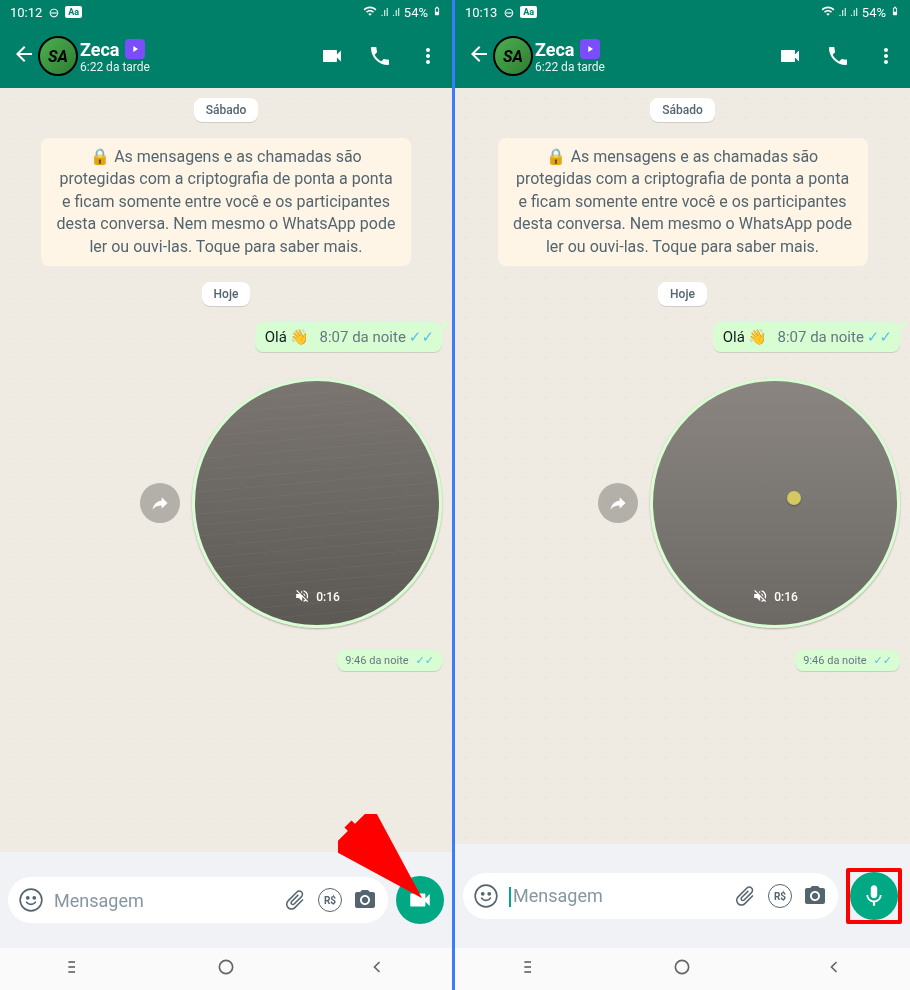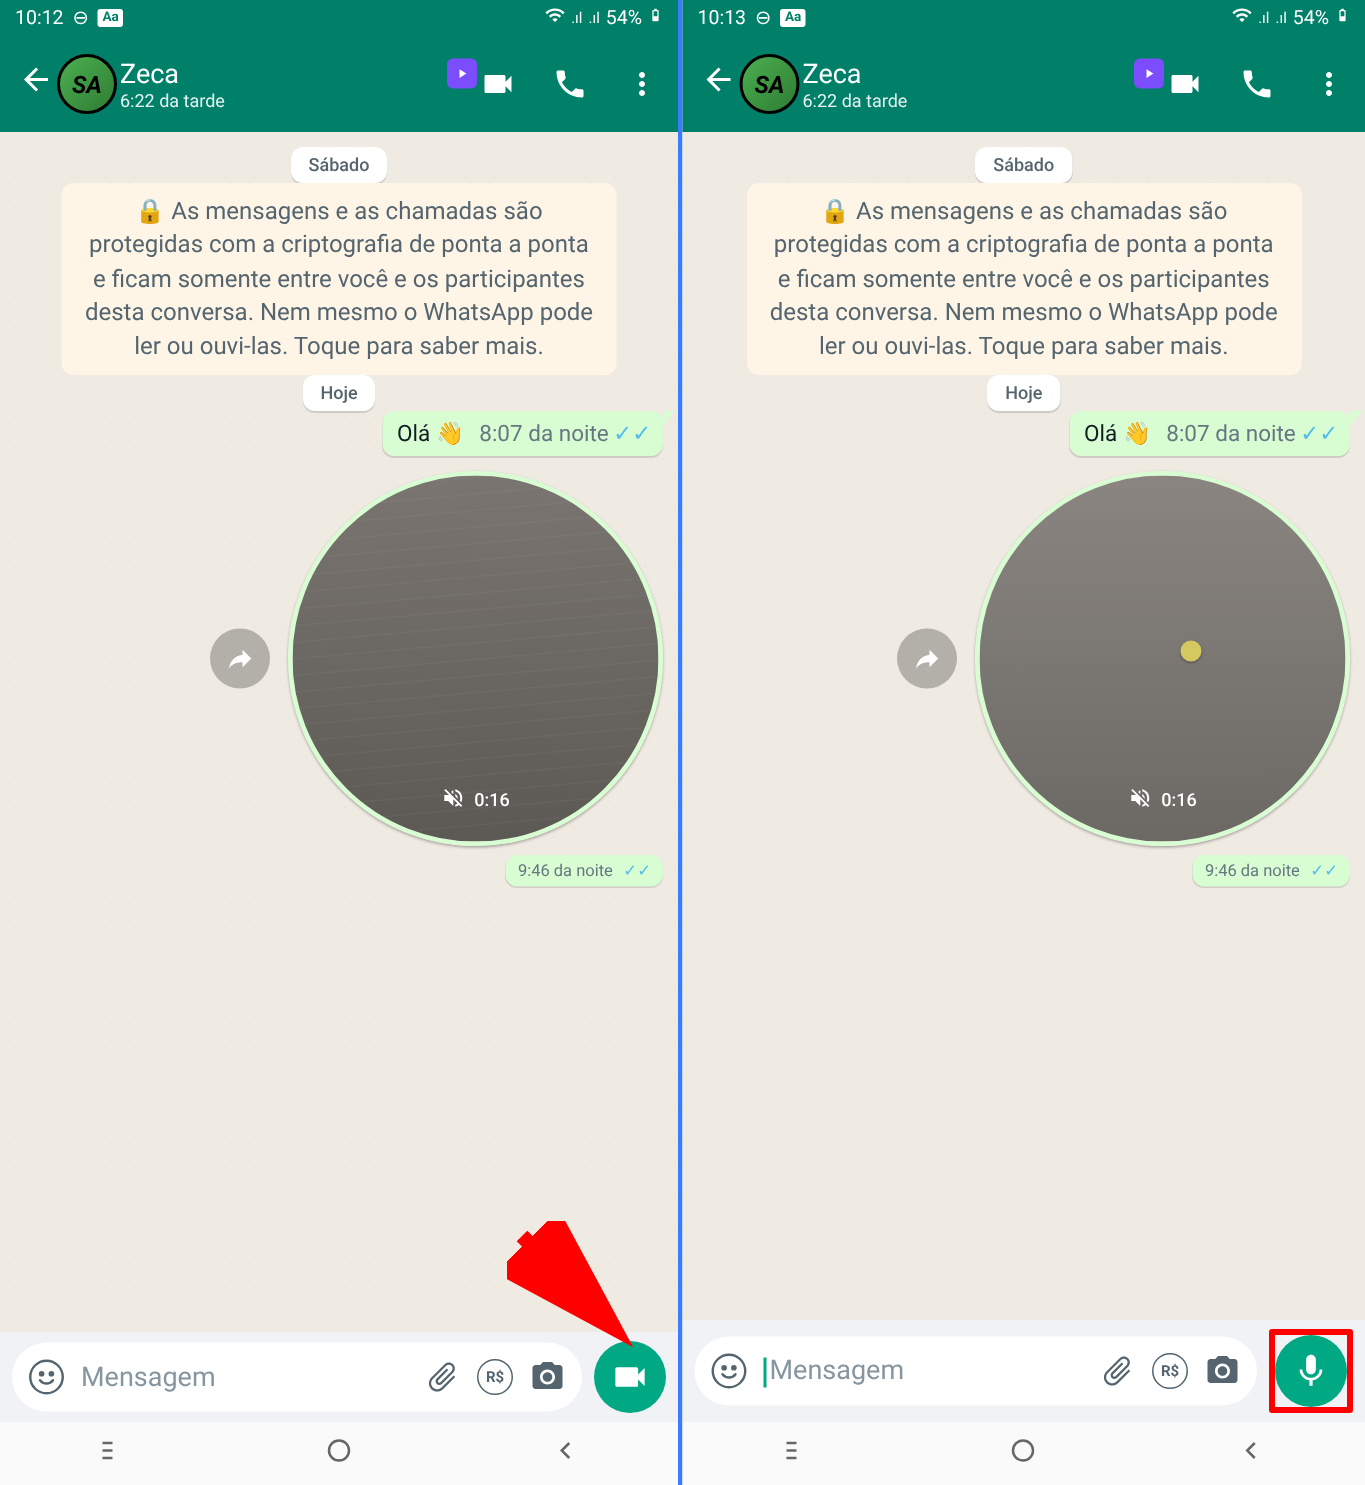--- a/index.html
+++ b/index.html
@@ -6,44 +6,44 @@
     body { background: #fff; width: 910px; height: 990px; display: flex; }
     .phone { width: 455px; height: 990px; display: flex; flex-direction: column; position: relative; }
     .phone.left { border-right: 3px solid #3b7cff; }
     .status-bar { height: 24px; background: #008069; color: white; display: flex; align-items: center; padding: 0 10px; font-size: 13px; justify-content: space-between; }
     .status-left { display: flex; align-items: center; gap: 6px; }
     .status-right { display: flex; align-items: center; gap: 4px; }
     .header { background: #008069; color: white; height: 64px; display: flex; align-items: center; padding: 0 12px; gap: 2px; }
     .back-btn { color: white; font-size: 22px; }
     .avatar { width: 40px; height: 40px; border-radius: 50%; background: linear-gradient(135deg, #4caf50, #2e7d32); display: flex; align-items: center; justify-content: center; font-weight: bold; font-size: 16px; color: #000; border: 2px solid #000; font-style: italic; }
     .contact-info { flex: 1; }
-    .contact-name { font-size: 18px; font-weight: 400; display: flex; align-items: center; gap: 6px; justify-content: space-between; }
+    .contact-name { font-size: 18px; font-weight: 700; display: flex; align-items: center; gap: 6px; }
     .play-badge { background: #7c4dff; border-radius: 4px; width: 20px; height: 20px; display: inline-flex; align-items: center; justify-content: center; }
     .contact-sub { font-size: 12px; opacity: 0.9; }
     .header-icons { display: flex; gap: 24px; align-items: center; }
     .header-icon { width: 24px; height: 24px; display: flex; align-items: center; justify-content: center; }
-    .chat-body { flex: 1; background: #efeae2; background-image: radial-gradient(circle, rgba(0,0,0,0.02) 1px, transparent 1px); background-size: 20px 20px; overflow: hidden; padding: 10px; display: flex; flex-direction: column; gap: 0; }
+    .chat-body { flex: 1; background: #efeae2; background-image: radial-gradient(circle, rgba(0,0,0,0.02) 1px, transparent 1px); background-size: 20px 20px; overflow: hidden; padding: 10px; display: flex; flex-direction: column; gap: 16px; }
     .date-chip { align-self: center; background: #fff; padding: 5px 12px; border-radius: 8px; font-size: 12px; color: #54656f; font-weight: 500; box-shadow: 0 1px 0.5px rgba(0,0,0,0.13); }
     .encryption-box { align-self: center; background: #fef5e7; color: #54656f; padding: 8px 14px; border-radius: 8px; font-size: 16px; text-align: center; max-width: 370px; line-height: 1.4; }
     .lock-icon { display: inline-block; margin-right: 4px; }
     .msg-row { display: flex; justify-content: flex-end; }
     .msg-bubble { background: #d9fdd3; border-radius: 8px; padding: 6px 8px 6px 10px; max-width: 75%; position: relative; box-shadow: 0 1px 0.5px rgba(0,0,0,0.13); display: flex; align-items: baseline; gap: 10px; }
     .msg-bubble.tail::after { content: ''; position: absolute; top: 0; right: -8px; width: 0; height: 0; border-left: 8px solid #d9fdd3; border-bottom: 10px solid transparent; }
     .msg-text { font-size: 15px; color: #111b21; display: flex; align-items: center; gap: 4px; }
     .msg-time { font-size: 15px; color: #667781; white-space: nowrap; }
     .msg-check { color: #53bdeb; display: inline-block; margin-left: 3px; }
     .video-row { display: flex; justify-content: flex-end; align-items: center; gap: 12px; margin-top: 10px; }
     .forward-btn { width: 40px; height: 40px; border-radius: 50%; background: rgba(0,0,0,0.25); display: flex; align-items: center; justify-content: center; }
     .video-circle { width: 250px; height: 250px; border-radius: 50%; overflow: hidden; border: 3px solid #d9fdd3; position: relative; background: linear-gradient(180deg, #7a7570 0%, #5c5954 100%); box-shadow: 0 1px 2px rgba(0,0,0,0.3); }
     .video-circle.right-v { background: linear-gradient(180deg, #8a8580 0%, #6c6964 100%); }
     .video-lines { position: absolute; inset: 0; background: repeating-linear-gradient(-5deg, transparent, transparent 10px, rgba(255,255,255,0.03) 10px, rgba(255,255,255,0.03) 11px); }
     .video-duration { position: absolute; bottom: 18px; left: 50%; transform: translateX(-50%); color: white; font-size: 12px; font-weight: 500; display: flex; align-items: center; gap: 6px; }
     .video-time-row { display: flex; justify-content: flex-end; margin-top: 6px; }
     .video-time-bubble { background: #d9fdd3; border-radius: 8px; padding: 4px 8px; font-size: 11px; color: #667781; display: flex; align-items: center; gap: 4px; box-shadow: 0 1px 0.5px rgba(0,0,0,0.13); margin-left: 32px; }
-    .input-bar { background: #f0f2f5; padding: 6px 8px; display: flex; align-items: center; gap: 8px; position: relative; }
+    .input-bar { background: #f0f2f5; padding: 24px 8px; display: flex; align-items: center; gap: 8px; position: relative; }
     .input-field { flex: 1; background: white; border-radius: 24px; height: 46px; display: flex; align-items: center; padding: 0 10px; gap: 10px; }
     .input-icon { width: 26px; height: 26px; display: flex; align-items: center; justify-content: center; color: #54656f; }
     .input-text { flex: 1; color: #8696a0; font-size: 18px; }
     .rs-badge { border: 1.5px solid #54656f; border-radius: 50%; width: 24px; height: 24px; display: flex; align-items: center; justify-content: center; font-size: 10px; font-weight: bold; color: #54656f; }
     .send-btn { width: 48px; height: 48px; border-radius: 50%; background: #00a884; display: flex; align-items: center; justify-content: center; color: white; }
     .nav-bar { height: 42px; display: flex; align-items: center; justify-content: space-around; background: #fafafa; }
     .nav-icon { color: #666; }
     .arrow-annotation { position: absolute; pointer-events: none; z-index: 100; }
     .cursor-line { display: inline-block; width: 2px; height: 20px; background: #00a884; vertical-align: middle; margin-right: 2px; }
   </style>

